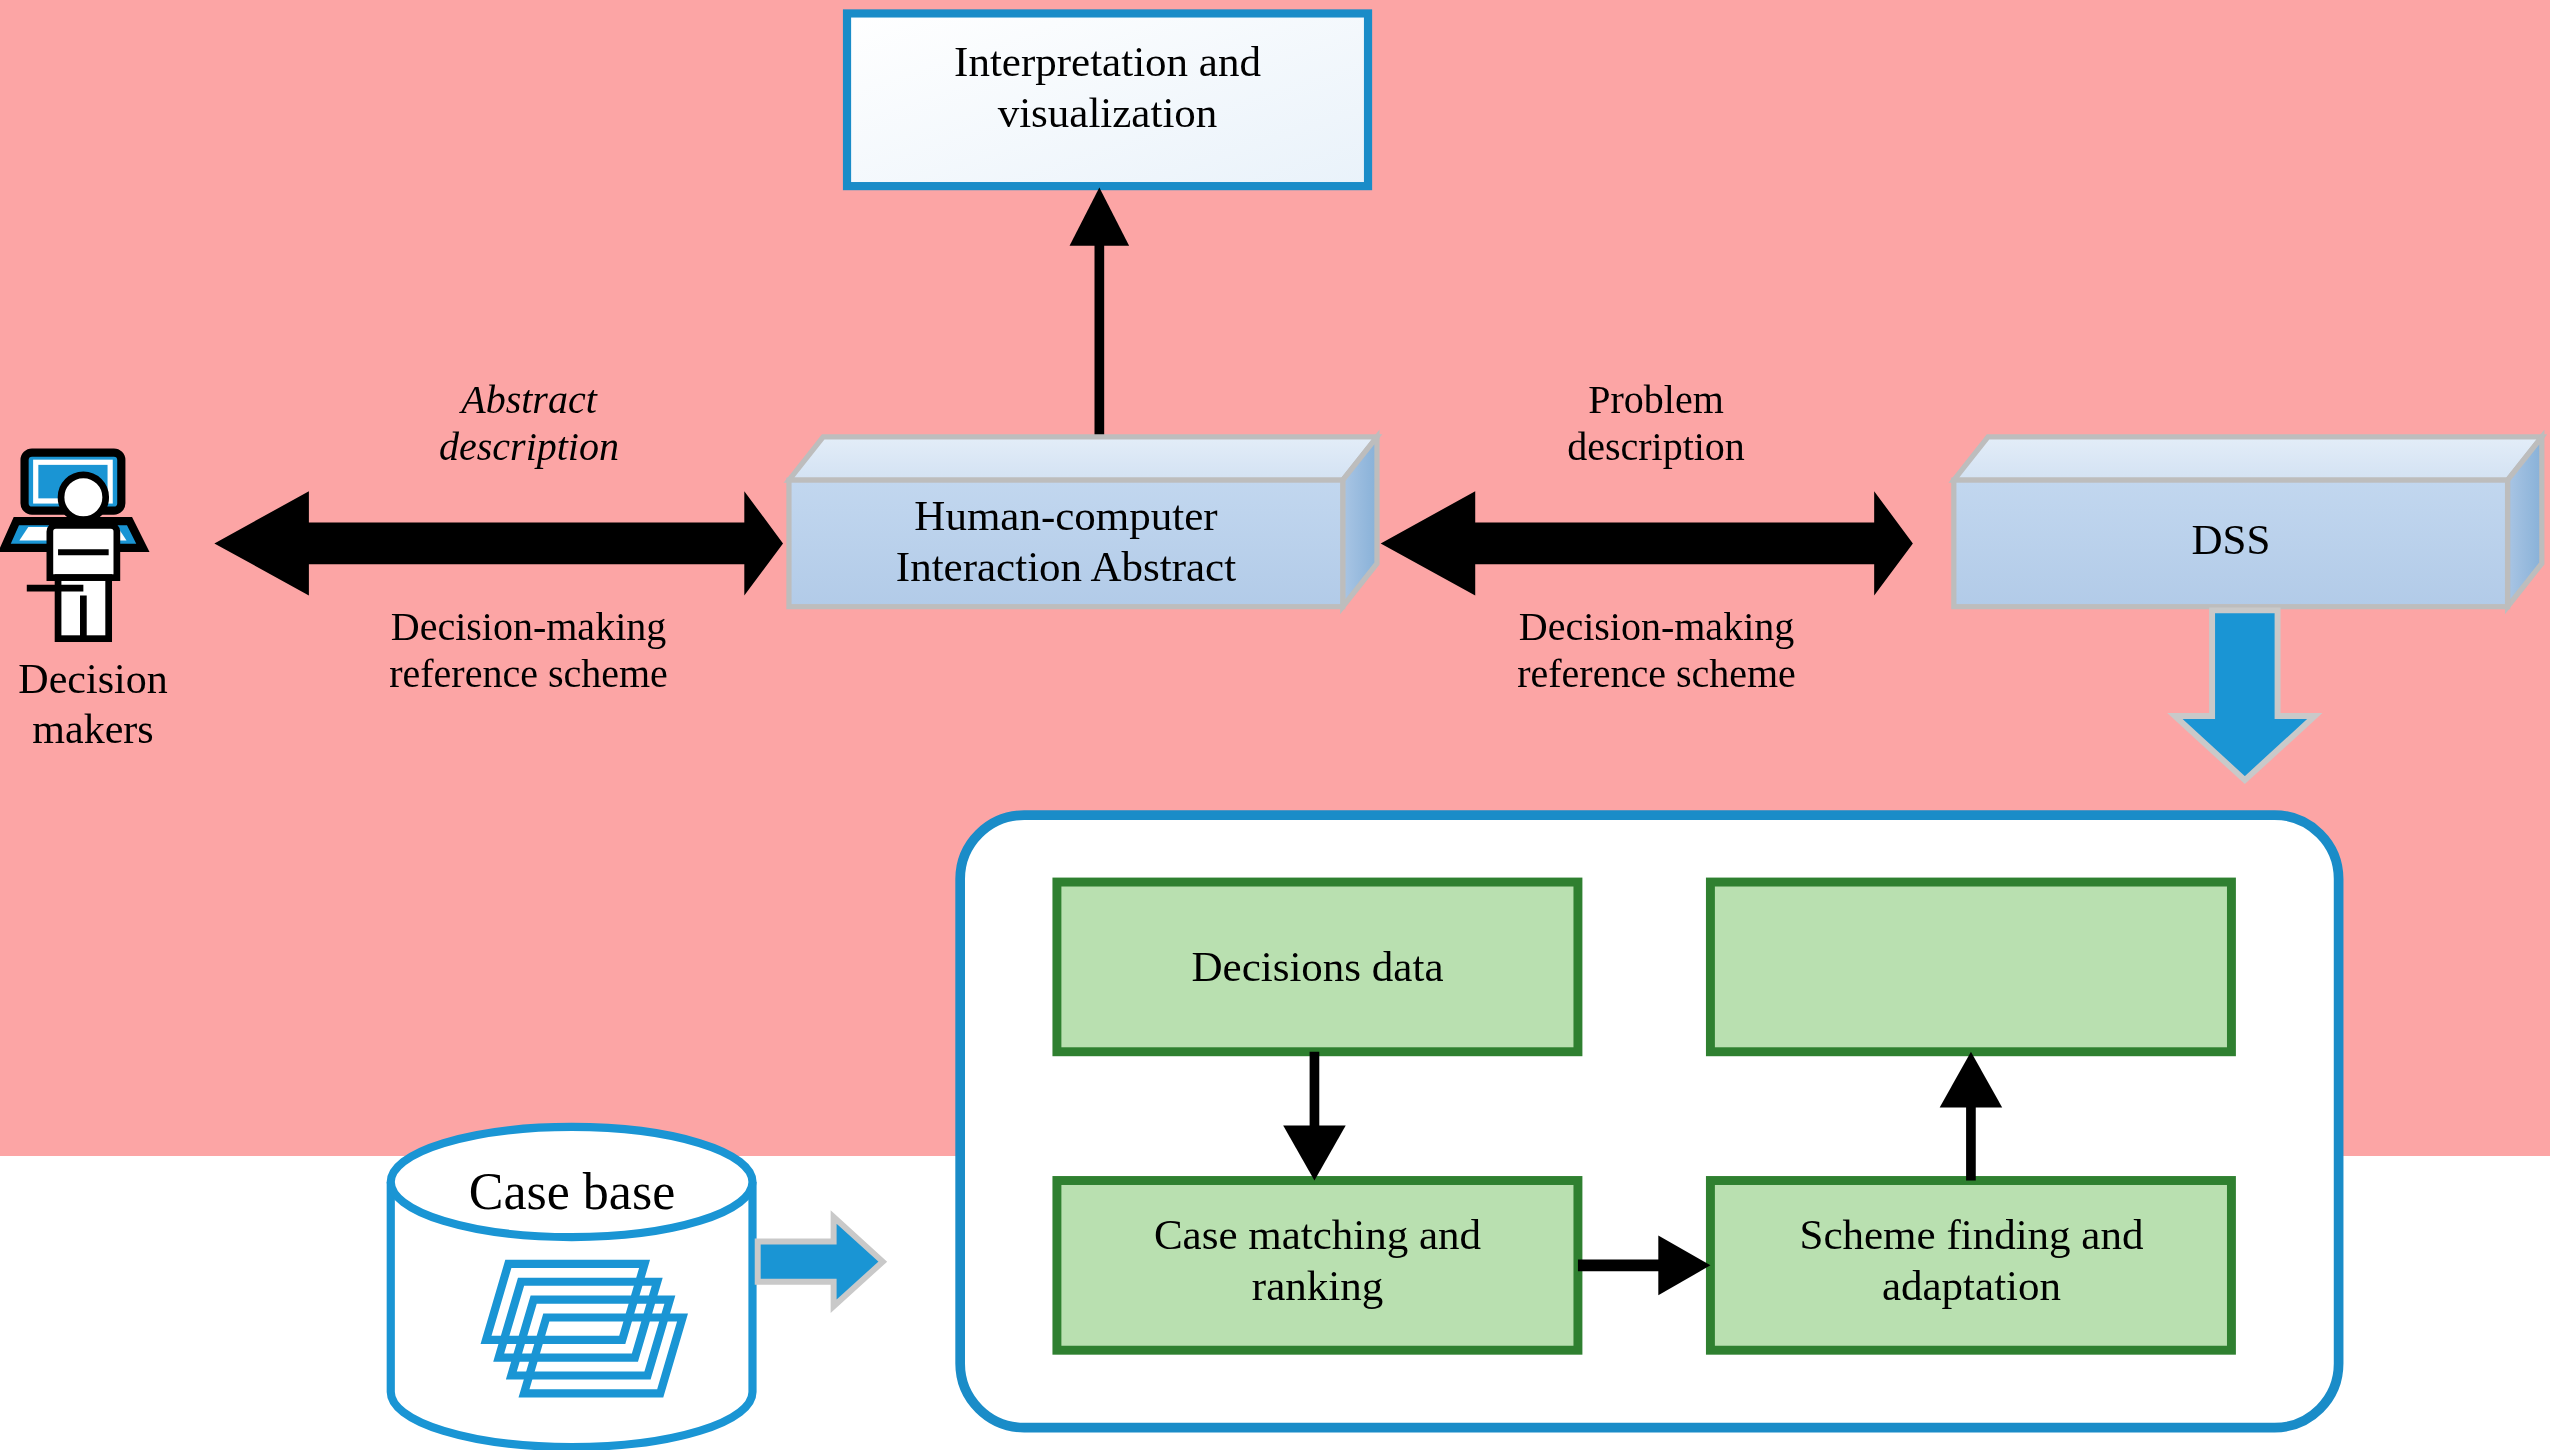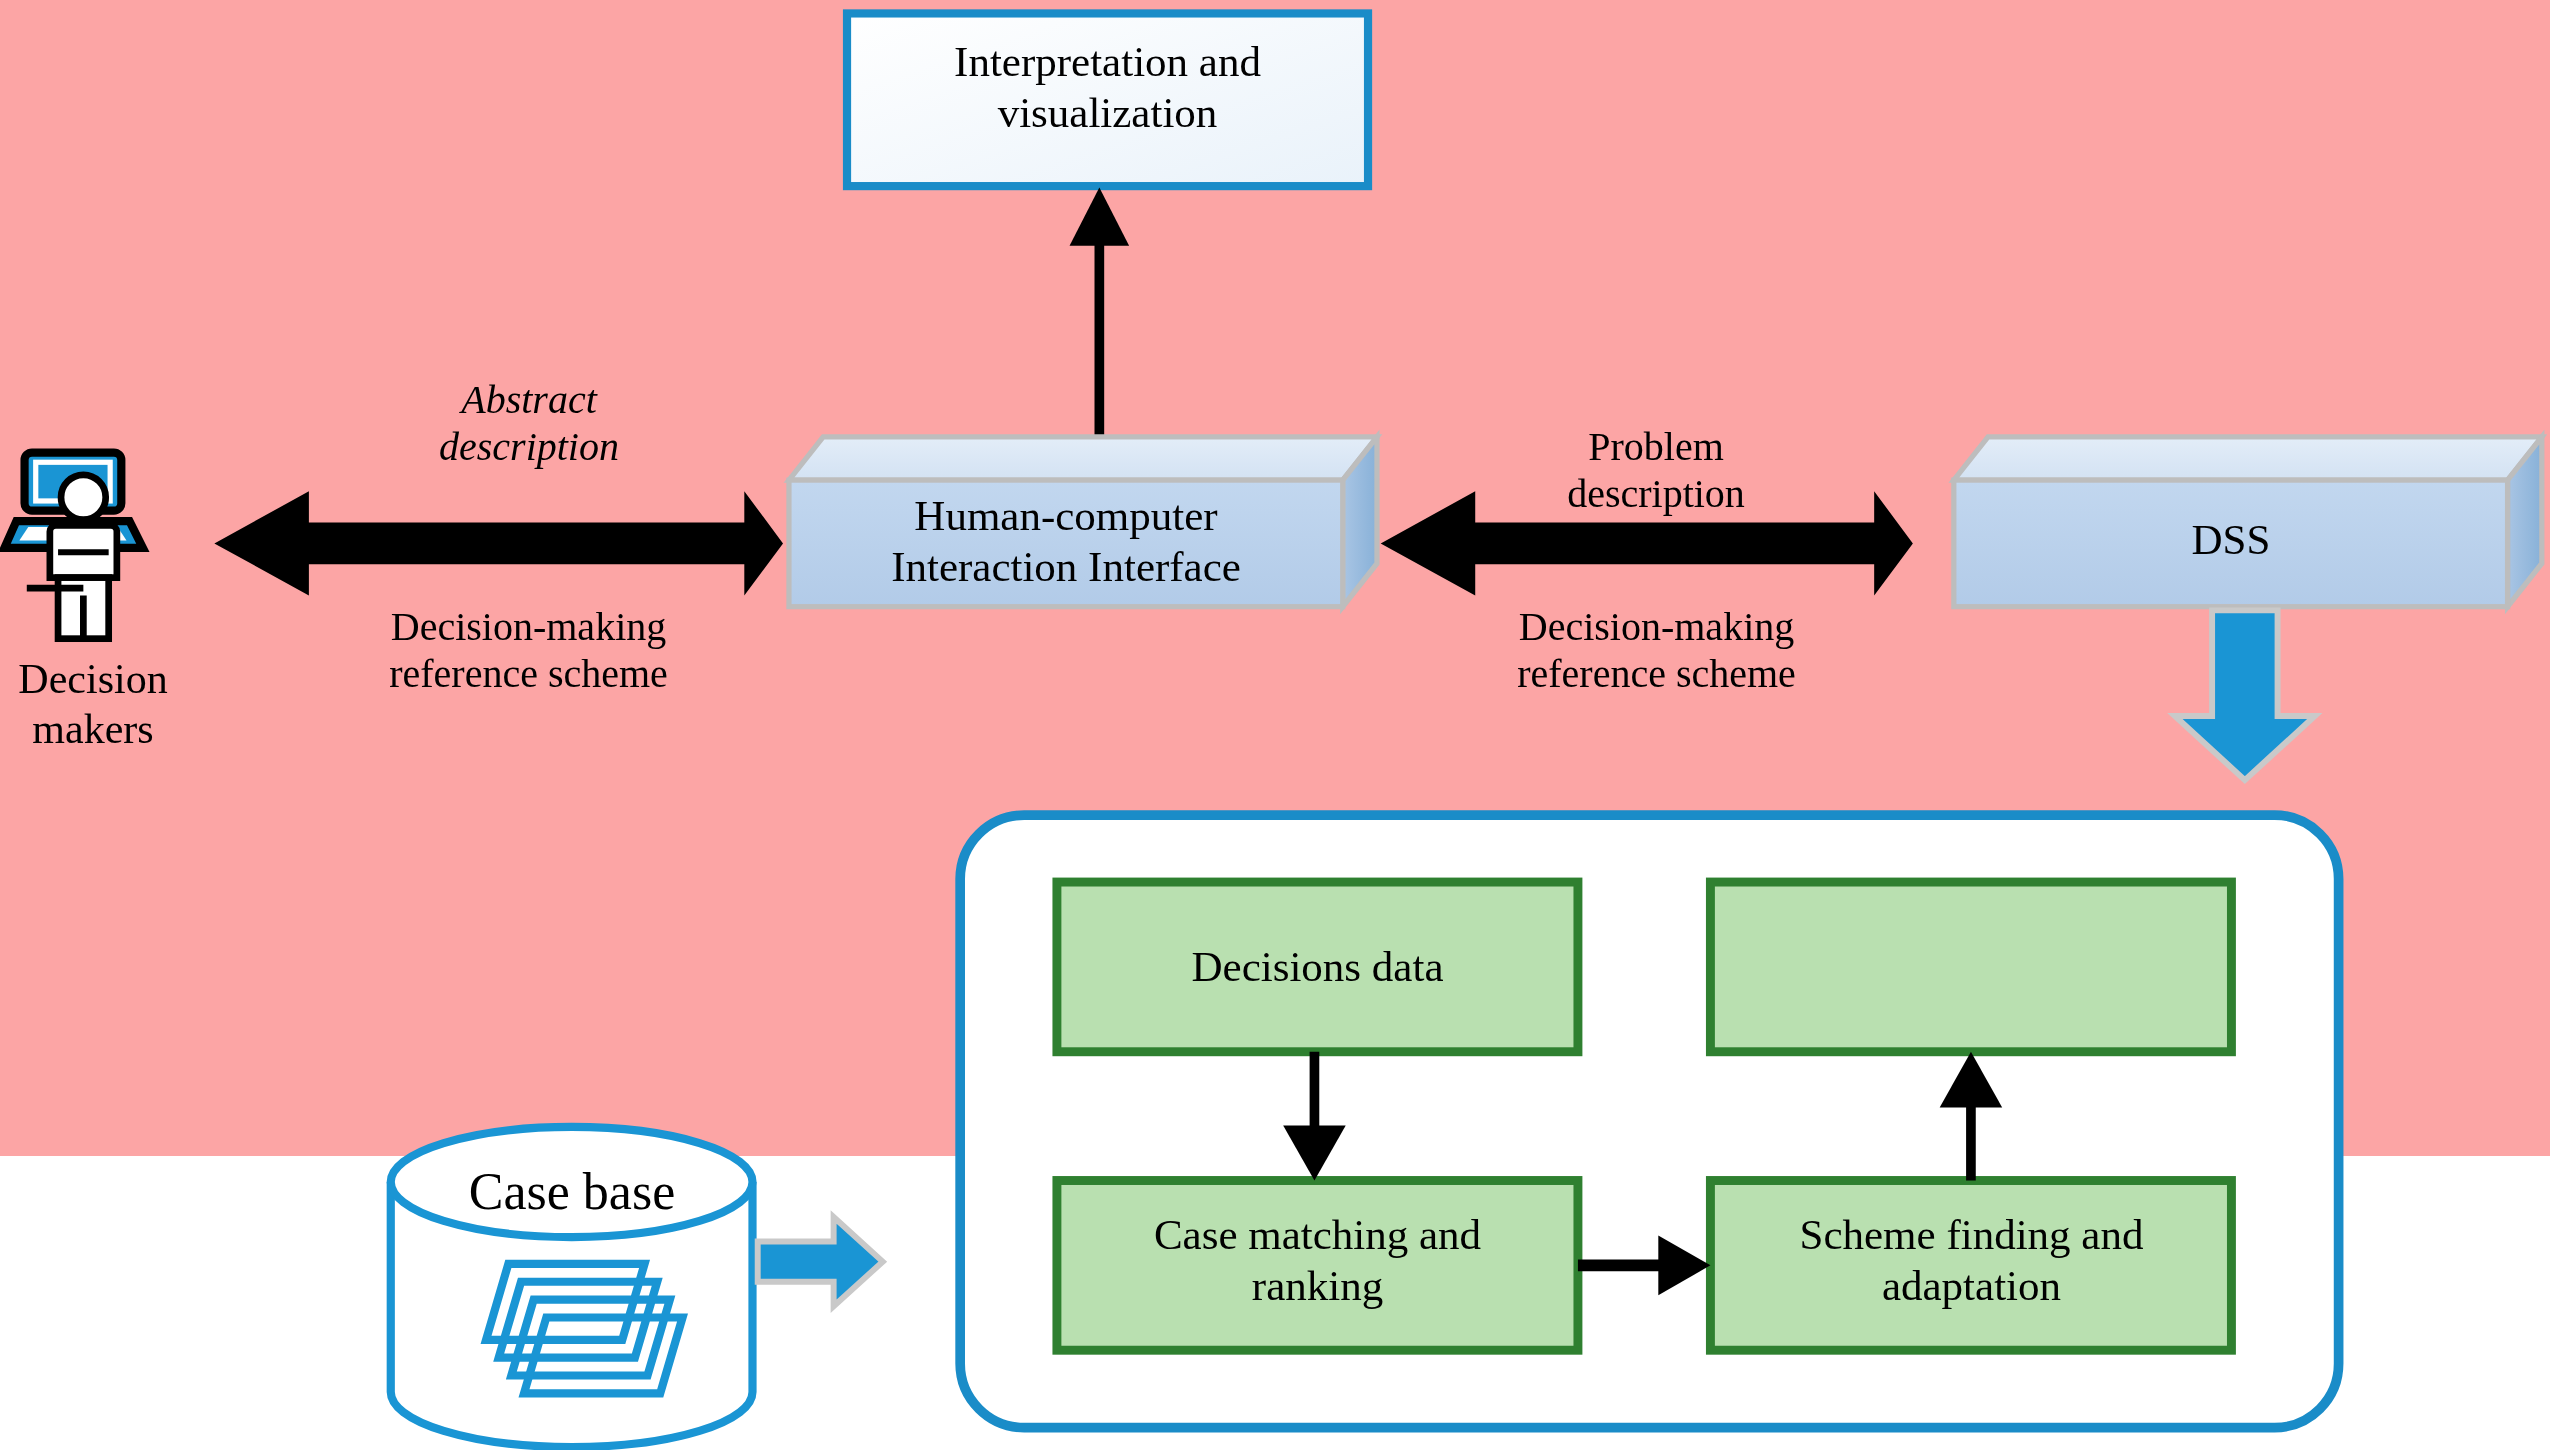--- a/index.html
+++ b/index.html
@@ -132,34 +132,34 @@
     <g>
       <line x1="2648" y1="1586" x2="2648" y2="1468" stroke="#000" stroke-width="13"></line>
       <polygon points="2648,1413 2606,1488 2690,1488" fill="#000"></polygon>
     </g>
   </svg>
 
   <div class="lbl f-node" style="left:847px;top:37px;width:521px;">Interpretation and
 visualization</div>
 
   <div class="lbl f-node" style="left:789px;top:491px;width:554px;">Human-computer
-Interaction Interface</div>
+Interaction Abstract</div>
 
   <div class="lbl f-node" style="left:1954px;top:515px;width:554px;font-family:Liberation Serif, serif;">DSS</div>
 
   <div class="lbl f-actor" style="left:-15px;top:655px;width:216px;">Decision
 makers</div>
 
   <div class="lbl f-edge" style="left:328px;top:376px;width:402px;font-style:italic;">Abstract
 description</div>
 
   <div class="lbl f-edge" style="left:283px;top:603px;width:491px;">Decision-making
 reference scheme</div>
 
-  <div class="lbl f-edge" style="left:1455px;top:376px;width:402px;margin-top:47px;">Problem
+  <div class="lbl f-edge" style="left:1455px;top:376px;width:402px;">Problem
 description</div>
 
   <div class="lbl f-edge" style="left:1411px;top:603px;width:491px;">Decision-making
 reference scheme</div>
 
   <div class="lbl f-db" style="left:391px;top:1161px;width:362px;">Case base</div>
 
   <div class="lbl f-node" style="left:1057px;top:942px;width:521px;">Decisions data</div>
 
 

